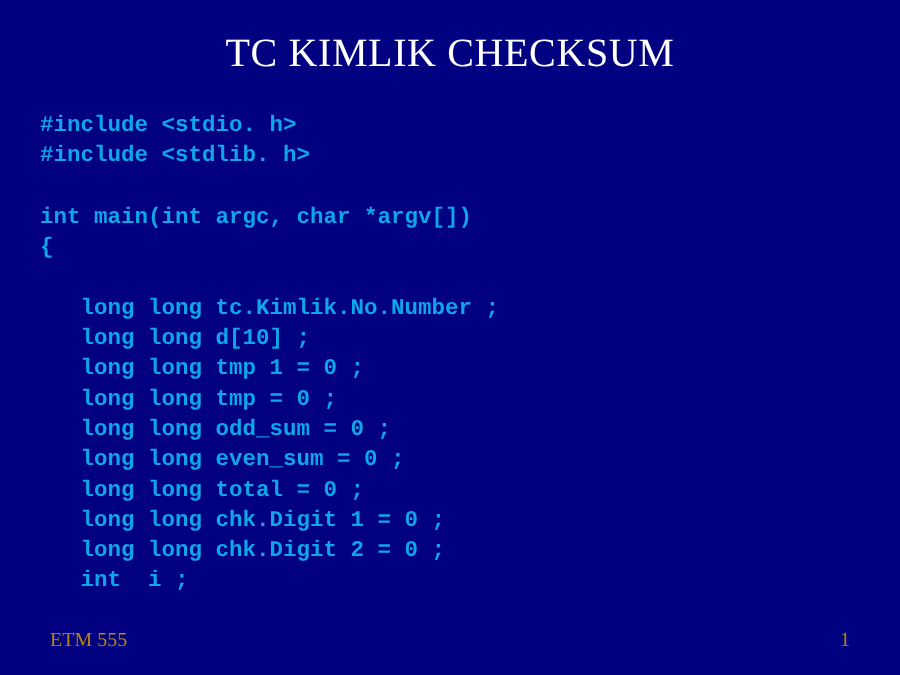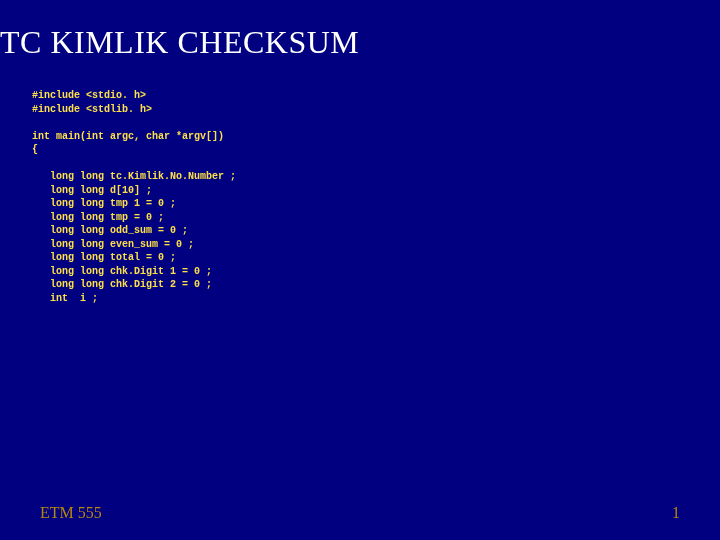--- a/index.html
+++ b/index.html
@@ -9,30 +9,30 @@
     height: 540px;
     background: #000080;
     font-family: "Times New Roman", serif;
     overflow: hidden;
     position: relative;
   }
   .title {
     color: #ffffff;
     font-size: 32px;
     font-weight: normal;
-    text-align: left;
+    text-align: center;
     margin-top: 24px;
     margin-bottom: 28px;
     letter-spacing: 0.5px;
   }
   .code {
     font-family: "Courier New", monospace;
-    font-size: 10px;
+    font-size: 18px;
     font-weight: bold;
-    color: #fde047;
+    color: #0ea5e9;
     white-space: pre;
     line-height: 1.35;
     margin-left: 32px;
   }
   .footer-left {
     position: absolute;
     bottom: 18px;
     left: 40px;
     color: #b8860b;
     font-family: "Times New Roman", serif;

